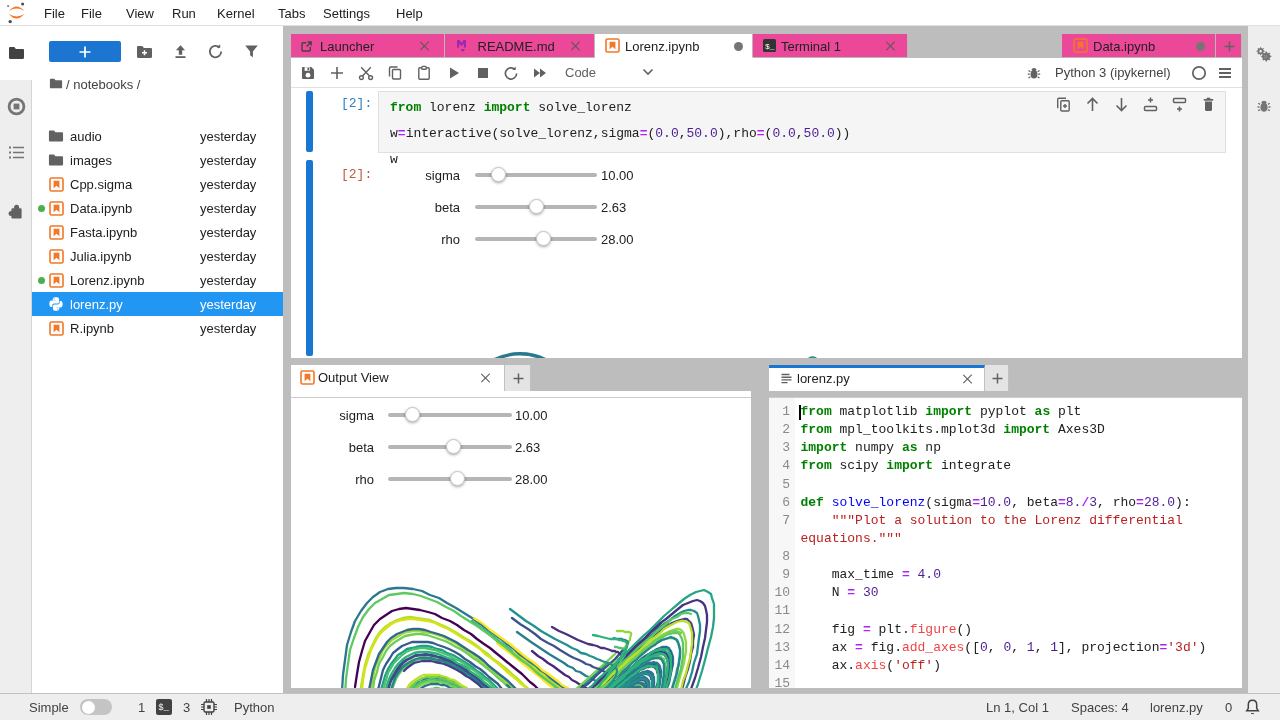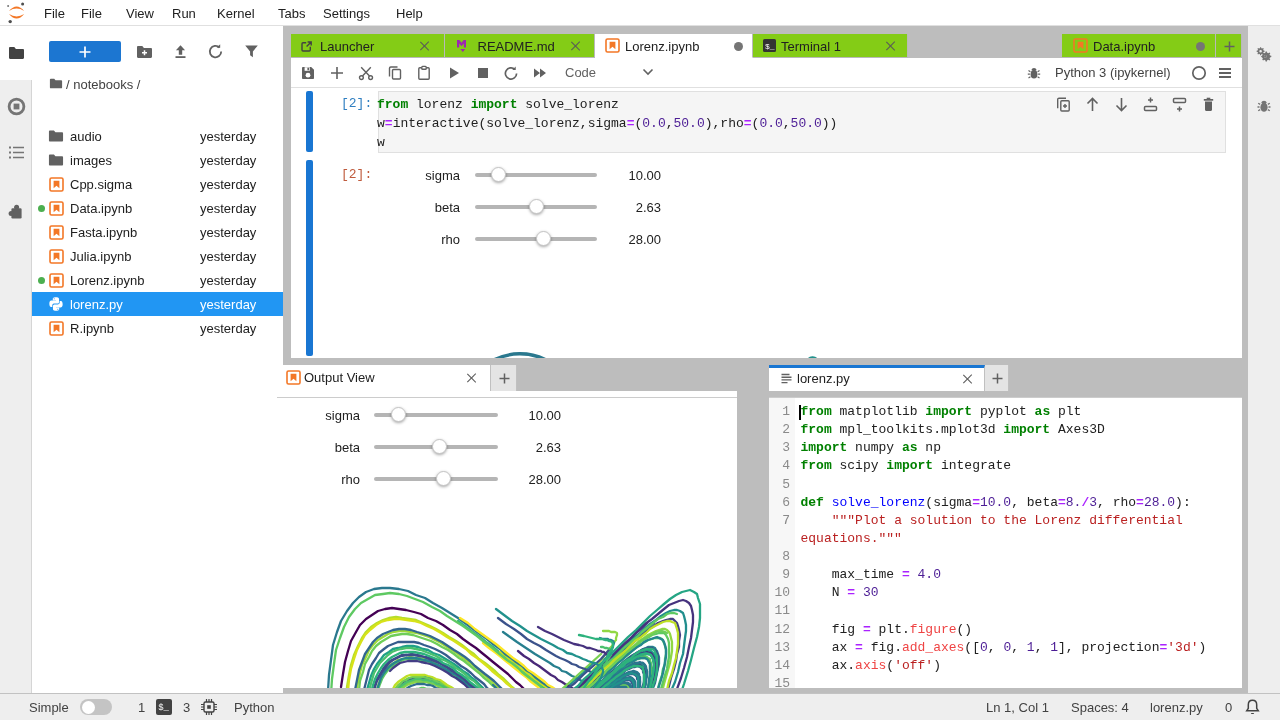--- a/index.html
+++ b/index.html
@@ -3,31 +3,31 @@
 *{margin:0;padding:0;box-sizing:border-box}
 html,body{width:1280px;height:720px;overflow:hidden;background:#bdbdbd;font-family:"Liberation Sans",sans-serif;font-size:13px;color:#212121}
 .abs{position:absolute}
 .k{color:#008000;font-weight:bold}
 .o{color:#aa22ff;font-weight:bold}
 .n{color:#4c1d95}
 .s{color:#ba2121}
 .d{color:#00f}
 .p{color:#ef4444}
 pre{font-family:"Liberation Mono",monospace;font-size:13px;color:#212121}
-.tab{position:absolute;top:0;height:100%;background:#84cc16;border-right:1px solid #b9b9b9;border-bottom:1px solid #b9b9b9;display:flex;align-items:center}
+.tab{position:absolute;top:0;height:100%;background:#ec4899;border-right:1px solid #b9b9b9;border-bottom:1px solid #b9b9b9;display:flex;align-items:center}
 .tab.act{background:#fff;border-bottom-color:#fff}
 .tab .lbl{color:#212121;white-space:nowrap}
 .xbtn{position:absolute;width:9px;height:9px}
 .xbtn:before,.xbtn:after{content:"";position:absolute;left:4px;top:-1px;width:1.4px;height:12px;background:#595959}
 .xbtn:before{transform:rotate(45deg)}
 .xbtn:after{transform:rotate(-45deg)}
 .trk{position:absolute;height:4px;border-radius:2px;background:#b5b5b5}
 .hdl{position:absolute;width:15px;height:15px;border-radius:50%;background:#fff;border:1px solid #c5c5c5;box-shadow:0 1px 3px rgba(0,0,0,.35)}
 .slbl{position:absolute;text-align:right;color:#212121}
-.sval{position:absolute;text-align:right;color:#212121}
+.sval{position:absolute;color:#212121}
 .row{left:0;width:251px;height:24px}
 .row.sel{background:#2196f3}
 .fi{position:absolute;left:16px;top:4px;width:16px;height:16px}
 .fi.nb{left:17px;top:4.5px;width:15px;height:15px}
 .fn{position:absolute;left:38px;top:5px}
 .fm{position:absolute;left:168px;top:5px}
 .gdot{position:absolute;left:6px;top:9px;width:7px;height:7px;border-radius:50%;background:#4caf50}
 .ti{position:absolute;top:7px}
 </style></head>
 <body>
@@ -287,21 +287,21 @@
     </svg>
   <svg class="ti" style="left:926px" width="16" height="16" viewBox="0 0 16 16">
       <path d="M2 4h12M2 8h12M2 12h12" stroke="#616161" stroke-width="2"></path>
     </svg>
 </div>
 
 <div class="abs" style="left:291px;top:88px;width:951px;height:270px;background:#fff;overflow:hidden" id="nbcontent">
   <div class="abs" style="left:15px;top:3px;width:7px;height:61px;background:#1976d2;border-radius:2px"></div>
   <pre class="abs" style="left:50px;top:7.3px;line-height:17.4px;color:#307fc1">[2]:</pre>
   <div class="abs" style="left:87px;top:2.5px;width:848px;height:62.5px;background:#f5f5f5;border:1px solid #e0e0e0"></div>
-  <pre class="abs" style="left:86px;top:7.3px;line-height:19px"><span class="k">from</span> lorenz <span class="k">import</span> solve_lorenz
+  <pre class="abs" style="left:99px;top:7.3px;line-height:26px"><span class="k">from</span> lorenz <span class="k">import</span> solve_lorenz
 w<span class="o">=</span>interactive(solve_lorenz,sigma<span class="o">=</span>(<span class="n">0.0</span>,<span class="n">50.0</span>),rho<span class="o">=</span>(<span class="n">0.0</span>,<span class="n">50.0</span>))
 w</pre>
   <svg class="abs" style="left:764px;top:7.5px" width="17" height="17" viewBox="0 0 17 17">
       <g fill="none" stroke="#616161" stroke-width="1.4">
         <rect x="5.8" y="4.8" width="8.4" height="10.2" rx="1"></rect>
         <path d="M11 2.2H4c-.7 0-1.3.6-1.3 1.3v8.7"></path>
         <path d="M10 8v4M8 10h4"></path>
       </g>
     </svg>
   <svg class="abs" style="left:793px;top:7.5px" width="17" height="17" viewBox="0 0 17 17">
@@ -344,21 +344,21 @@
   <div class="slbl" style="left:69px;top:143.5px;width:100px">rho</div>
   <div class="trk" style="left:183.5px;top:148.5px;width:122.5px"></div>
   <div class="hdl" style="left:245px;top:143px"></div>
   <div class="sval" style="left:310px;top:143.5px;width:60px">28.00</div>
   <svg class="abs" style="left:0;top:255px" width="951" height="15" viewBox="291 343 951 15" fill="none">
     <path d="M492 361 A58 58 0 0 1 547 360.5" stroke="#2a788e" stroke-width="3.5"></path>
     <path d="M807.5 361 A5.5 5.5 0 0 1 817.5 360.5" stroke="#21918c" stroke-width="2.5"></path>
   </svg>
 </div>
 
-<div class="abs" style="left:277px;top:365px;width:460px;height:323px" id="ovpanel">
+<div class="abs" style="left:291px;top:365px;width:460px;height:323px" id="ovpanel">
   <div class="abs" style="left:0;top:0;width:214px;height:26px;background:#fff;border-right:1px solid #c0c0c0;">
     <svg class="abs" style="left:9px;top:5px" width="15" height="15" viewBox="0 0 15 15">
         <rect x="1" y="1" width="13" height="13" rx="1.5" fill="none" stroke="#f37726" stroke-width="1.6"></rect>
         <path d="M4.6 3.8h5.8v7.4L7.5 8.7l-2.9 2.5z" fill="#f37726"></path>
       </svg>
     <span class="abs" style="left:27px;top:5px">Output View</span>
     <div class="xbtn" style="left:190px;top:8px"></div>
   </div>
   <div class="abs" style="left:214px;top:0;width:26px;height:26px;background:#e4e4e4;border-right:1px solid #c0c0c0">
     <svg class="abs" style="left:6.5px;top:6.5px" width="13" height="13" viewBox="0 0 13 13">

